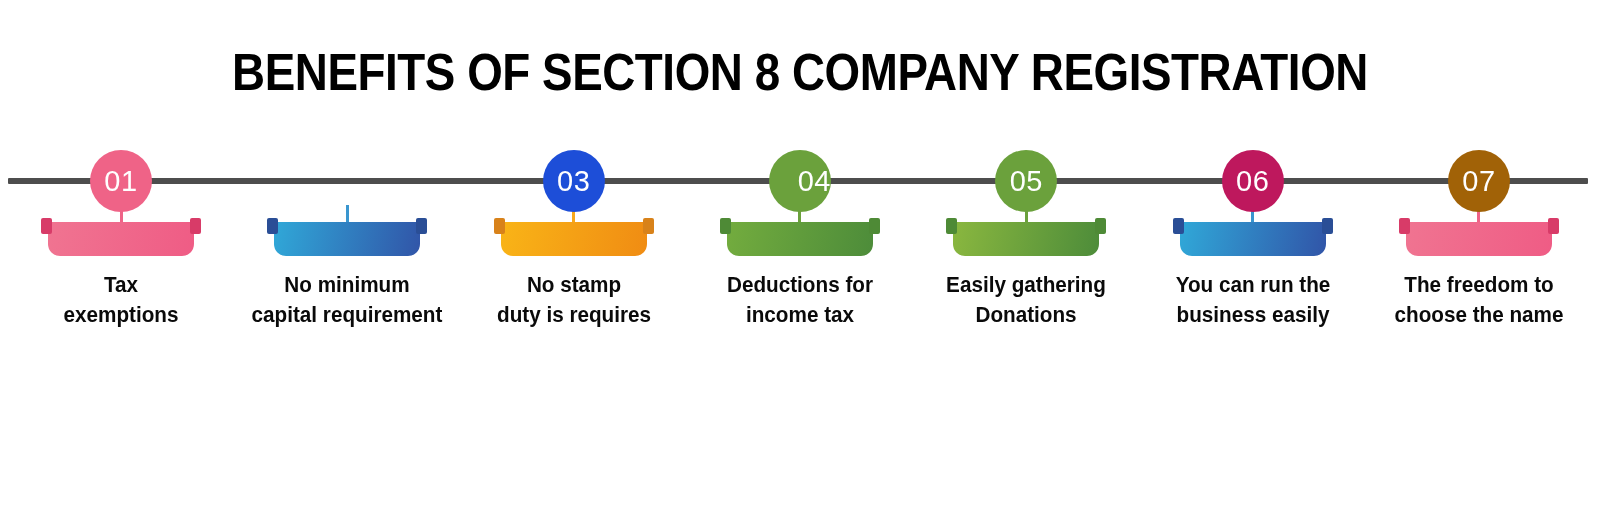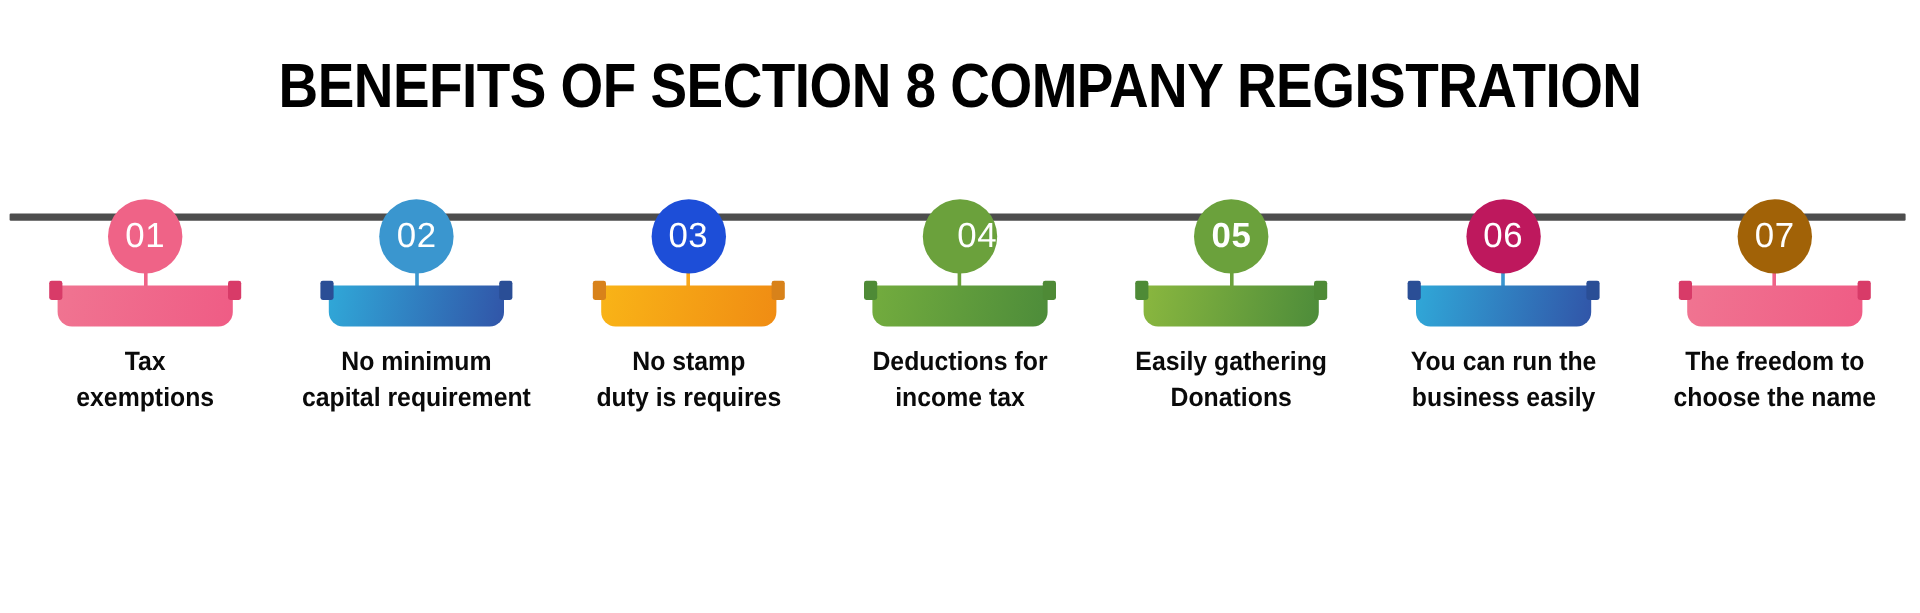--- a/index.html
+++ b/index.html
@@ -54,21 +54,21 @@
   .items {
     position: absolute;
     left: 0;
     top: 0;
     width: 1600px;
     height: 340px;
     display: flex;
     flex-direction: row;
     align-items: flex-start;
     justify-content: space-between;
-    padding: 16px 18px;
+    padding: 0 18px;
     box-sizing: border-box;
   }
 
   .item {
     position: relative;
     width: 206px;
     height: 340px;
     display: flex;
     flex-direction: column;
     align-items: center;
@@ -172,23 +172,20 @@
           <div class="tab tab-right" style="background: rgb(216, 59, 104);"></div>
           <div class="ribbon-body" style="background: linear-gradient(100deg, rgb(240, 116, 145) 0%, rgb(239, 92, 133) 100%);"></div>
         </div>
         <div class="caption">
           <div>Tax</div>
           <div>exemptions</div>
         </div>
       </div>
       <div class="item">
         <div class="stem" style="background: rgb(58, 150, 207);"></div>
-        <div class="badge" style="background: rgb(58, 150, 207);">
-          <span>02</span>
-        </div>
         <div class="ribbon-wrap">
           <div class="tab tab-left" style="background: rgb(42, 78, 150);"></div>
           <div class="tab tab-right" style="background: rgb(42, 78, 150);"></div>
           <div class="ribbon-body" style="background: linear-gradient(100deg, rgb(48, 168, 216) 0%, rgb(49, 85, 168) 100%);"></div>
         </div>
         <div class="caption">
           <div>No minimum</div>
           <div>capital requirement</div>
         </div>
       </div>
@@ -217,21 +214,21 @@
           <div class="tab tab-right" style="background: rgb(78, 138, 54);"></div>
           <div class="ribbon-body" style="background: linear-gradient(100deg, rgb(115, 172, 62) 0%, rgb(77, 140, 58) 100%);"></div>
         </div>
         <div class="caption">
           <div>Deductions for</div>
           <div>income tax</div>
         </div>
       </div>
       <div class="item">
         <div class="stem" style="background: rgb(107, 161, 60);"></div>
-        <div class="badge" style="background: rgb(107, 161, 60); font-weight: bold;">
+        <div class="badge" style="background: rgb(107, 161, 60);">
           <span>05</span>
         </div>
         <div class="ribbon-wrap">
           <div class="tab tab-left" style="background: rgb(78, 138, 54);"></div>
           <div class="tab tab-right" style="background: rgb(78, 138, 54);"></div>
           <div class="ribbon-body" style="background: linear-gradient(100deg, rgb(138, 183, 63) 0%, rgb(77, 140, 58) 100%);"></div>
         </div>
         <div class="caption">
           <div>Easily gathering</div>
           <div>Donations</div>

